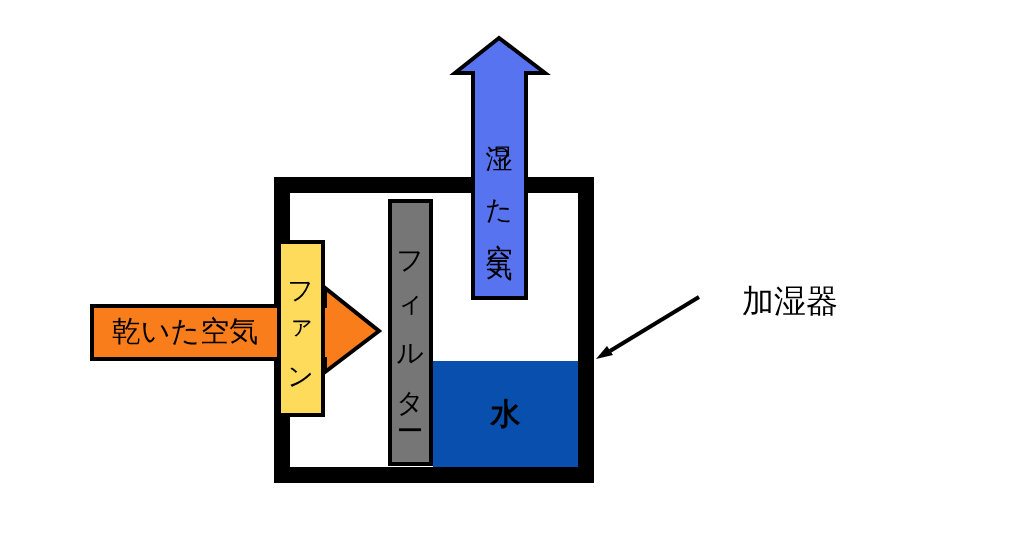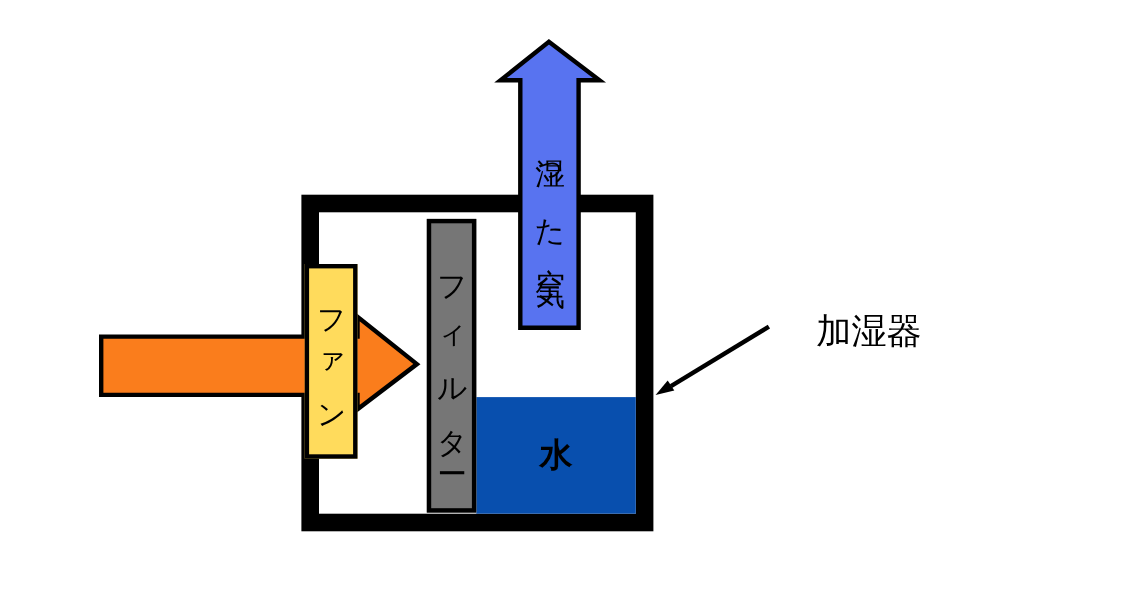--- a/index.html
+++ b/index.html
@@ -119,20 +119,21 @@
   </div>
 
   <div class="abs filter" style="background-color: rgb(118, 118, 118);">
     <span class="vtext filter-text">フィルター</span>
   </div>
 
   <div class="abs fan" style="background-color: rgb(255, 219, 92);">
     <span class="vtext fan-text">ファン</span>
   </div>
 
+  <div class="abs dry-air-label">乾いた空気</div>
 
   <svg class="abs svg-layer z4" width="1024" height="538" viewBox="0 0 1024 538">
     <polygon stroke="#000000" stroke-width="4" stroke-linejoin="miter" points="473,298 473,73 455,73 499,38 545,73 526,73 526,298" fill="#5873F0"></polygon>
   </svg>
 
   <div class="abs humid-air-label">
     <span class="vtext humid-text">湿った空気</span>
   </div>
 
   <svg class="abs svg-layer z5" width="1024" height="538" viewBox="0 0 1024 538">

